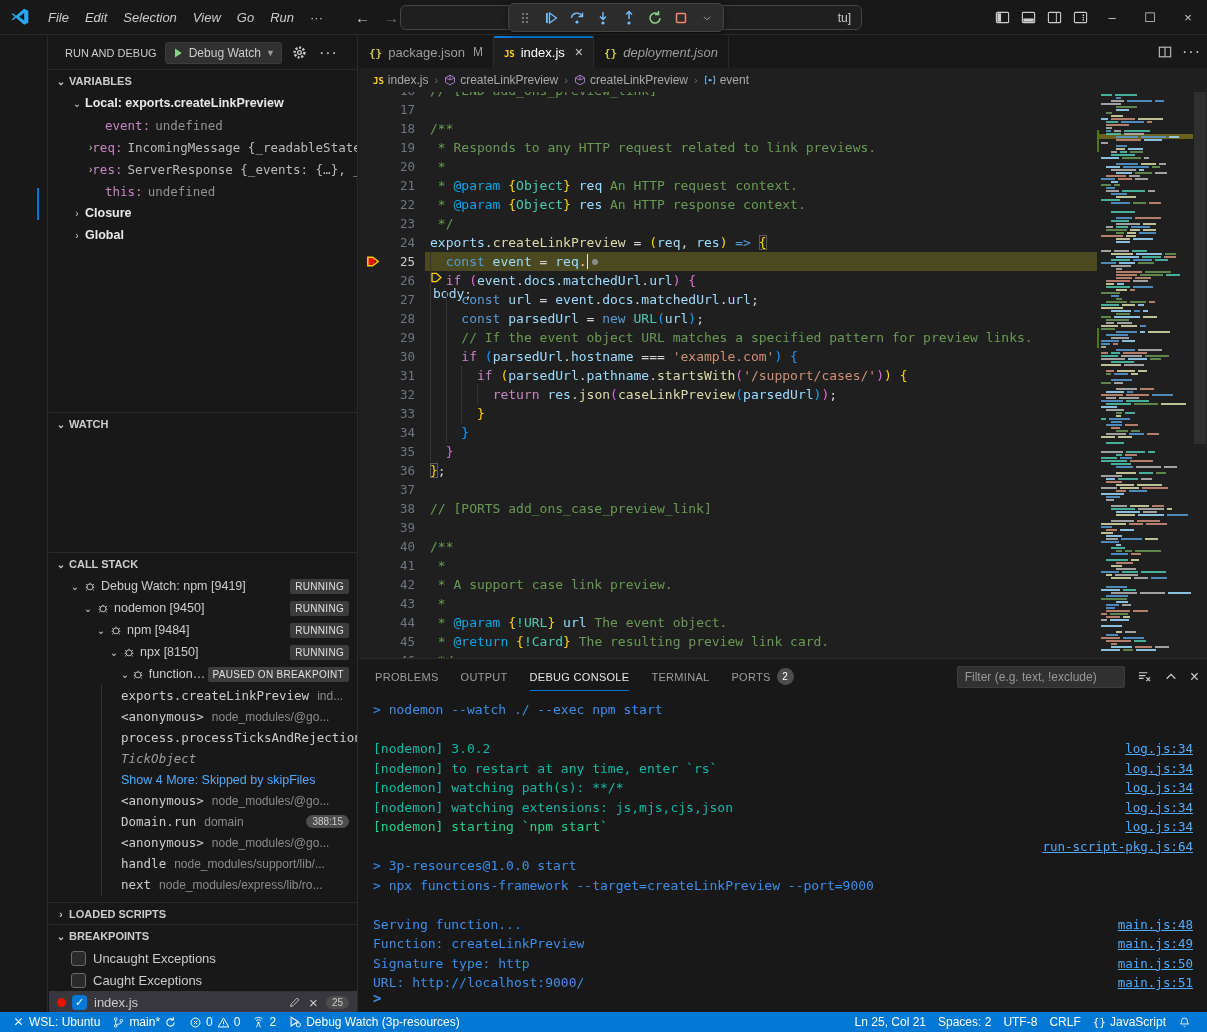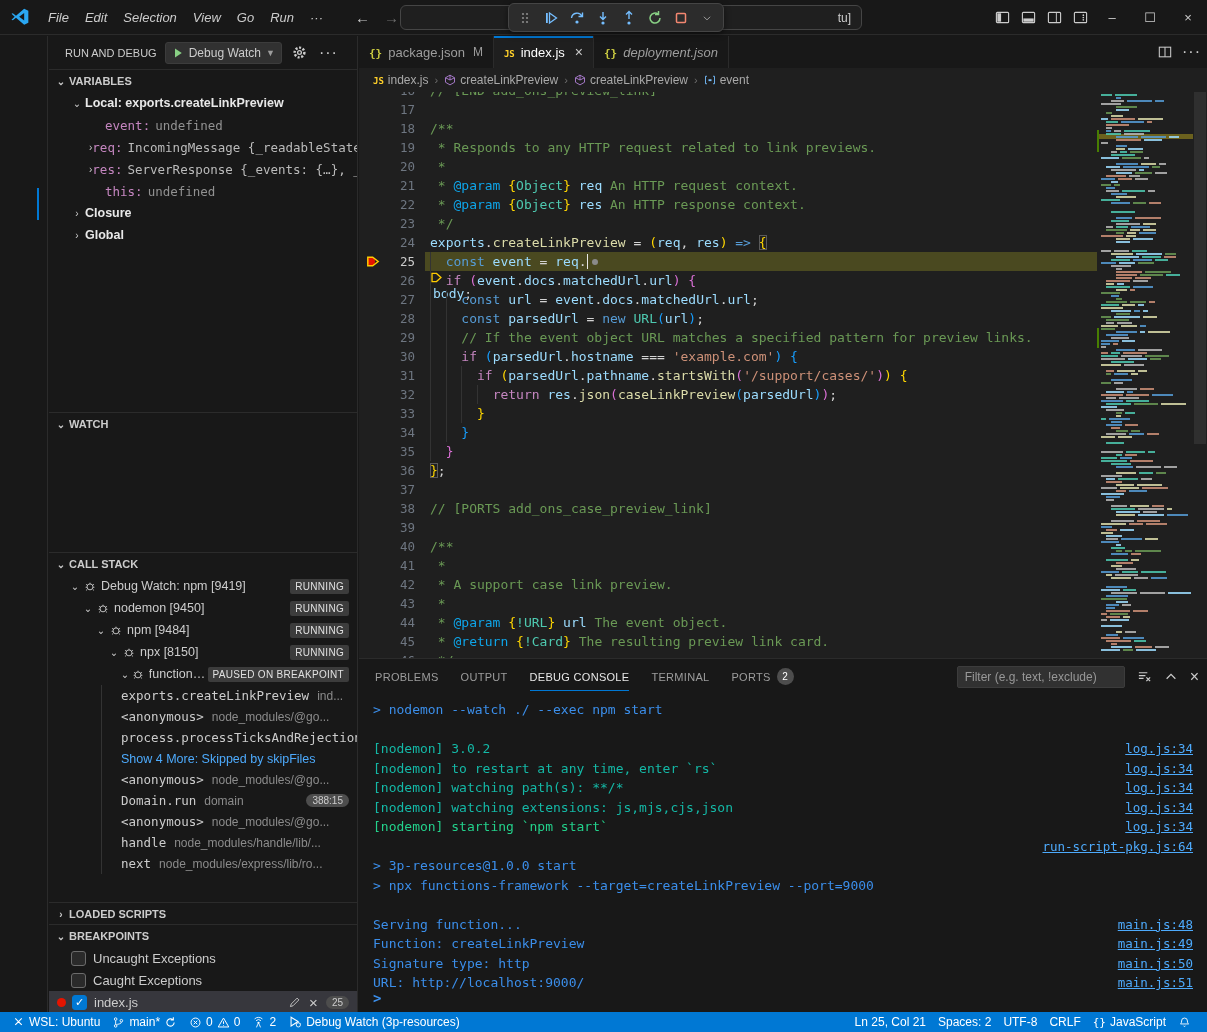--- a/index.html
+++ b/index.html
@@ -478,20 +478,24 @@
           <span style="position: absolute; left: 52px; top: 0px; bottom: 0px; width: 1px; background: rgb(51, 51, 51);"></span>
           <span class="fname">&lt;anonymous&gt;</span>
           <span class="ffile">node_modules/@go...</span>
         </div>
         <div class="frame-row" style="padding-left: 72px; position: relative;">
           <span style="position: absolute; left: 52px; top: 0px; bottom: 0px; width: 1px; background: rgb(51, 51, 51);"></span>
           <span class="fname">process.processTicksAndRejections</span>
         </div>
         <div class="frame-row" style="padding-left: 72px; position: relative;">
           <span style="position: absolute; left: 52px; top: 0px; bottom: 0px; width: 1px; background: rgb(51, 51, 51);"></span>
+          <span class="fname" style="font-style: italic; color: rgb(157, 157, 157);">TickObject</span>
+        </div>
+        <div class="frame-row" style="padding-left: 72px; position: relative;">
+          <span style="position: absolute; left: 52px; top: 0px; bottom: 0px; width: 1px; background: rgb(51, 51, 51);"></span>
           <span class="frame-link">Show 4 More: Skipped by skipFiles</span>
         </div>
         <div class="frame-row" style="padding-left: 72px; position: relative;">
           <span style="position: absolute; left: 52px; top: 0px; bottom: 0px; width: 1px; background: rgb(51, 51, 51);"></span>
           <span class="fname">&lt;anonymous&gt;</span>
           <span class="ffile">node_modules/@go...</span>
         </div>
         <div class="frame-row" style="padding-left: 72px; position: relative;">
           <span style="position: absolute; left: 52px; top: 0px; bottom: 0px; width: 1px; background: rgb(51, 51, 51);"></span>
           <span class="fname">Domain.run</span>
@@ -499,21 +503,21 @@
           <span class="loc-pill">388:15</span>
         </div>
         <div class="frame-row" style="padding-left: 72px; position: relative;">
           <span style="position: absolute; left: 52px; top: 0px; bottom: 0px; width: 1px; background: rgb(51, 51, 51);"></span>
           <span class="fname">&lt;anonymous&gt;</span>
           <span class="ffile">node_modules/@go...</span>
         </div>
         <div class="frame-row" style="padding-left: 72px; position: relative;">
           <span style="position: absolute; left: 52px; top: 0px; bottom: 0px; width: 1px; background: rgb(51, 51, 51);"></span>
           <span class="fname">handle</span>
-          <span class="ffile">node_modules/handle/lib/...</span>
+          <span class="ffile">node_modules/support/lib/...</span>
         </div>
         <div class="frame-row" style="padding-left: 72px; position: relative;">
           <span style="position: absolute; left: 52px; top: 0px; bottom: 0px; width: 1px; background: rgb(51, 51, 51);"></span>
           <span class="fname">next</span>
           <span class="ffile">node_modules/express/lib/ro...</span>
         </div>
       </div>
   </div>
   <div class="sec" id="sec-loaded" style="height:22px;">
     <div class="sec-header">

